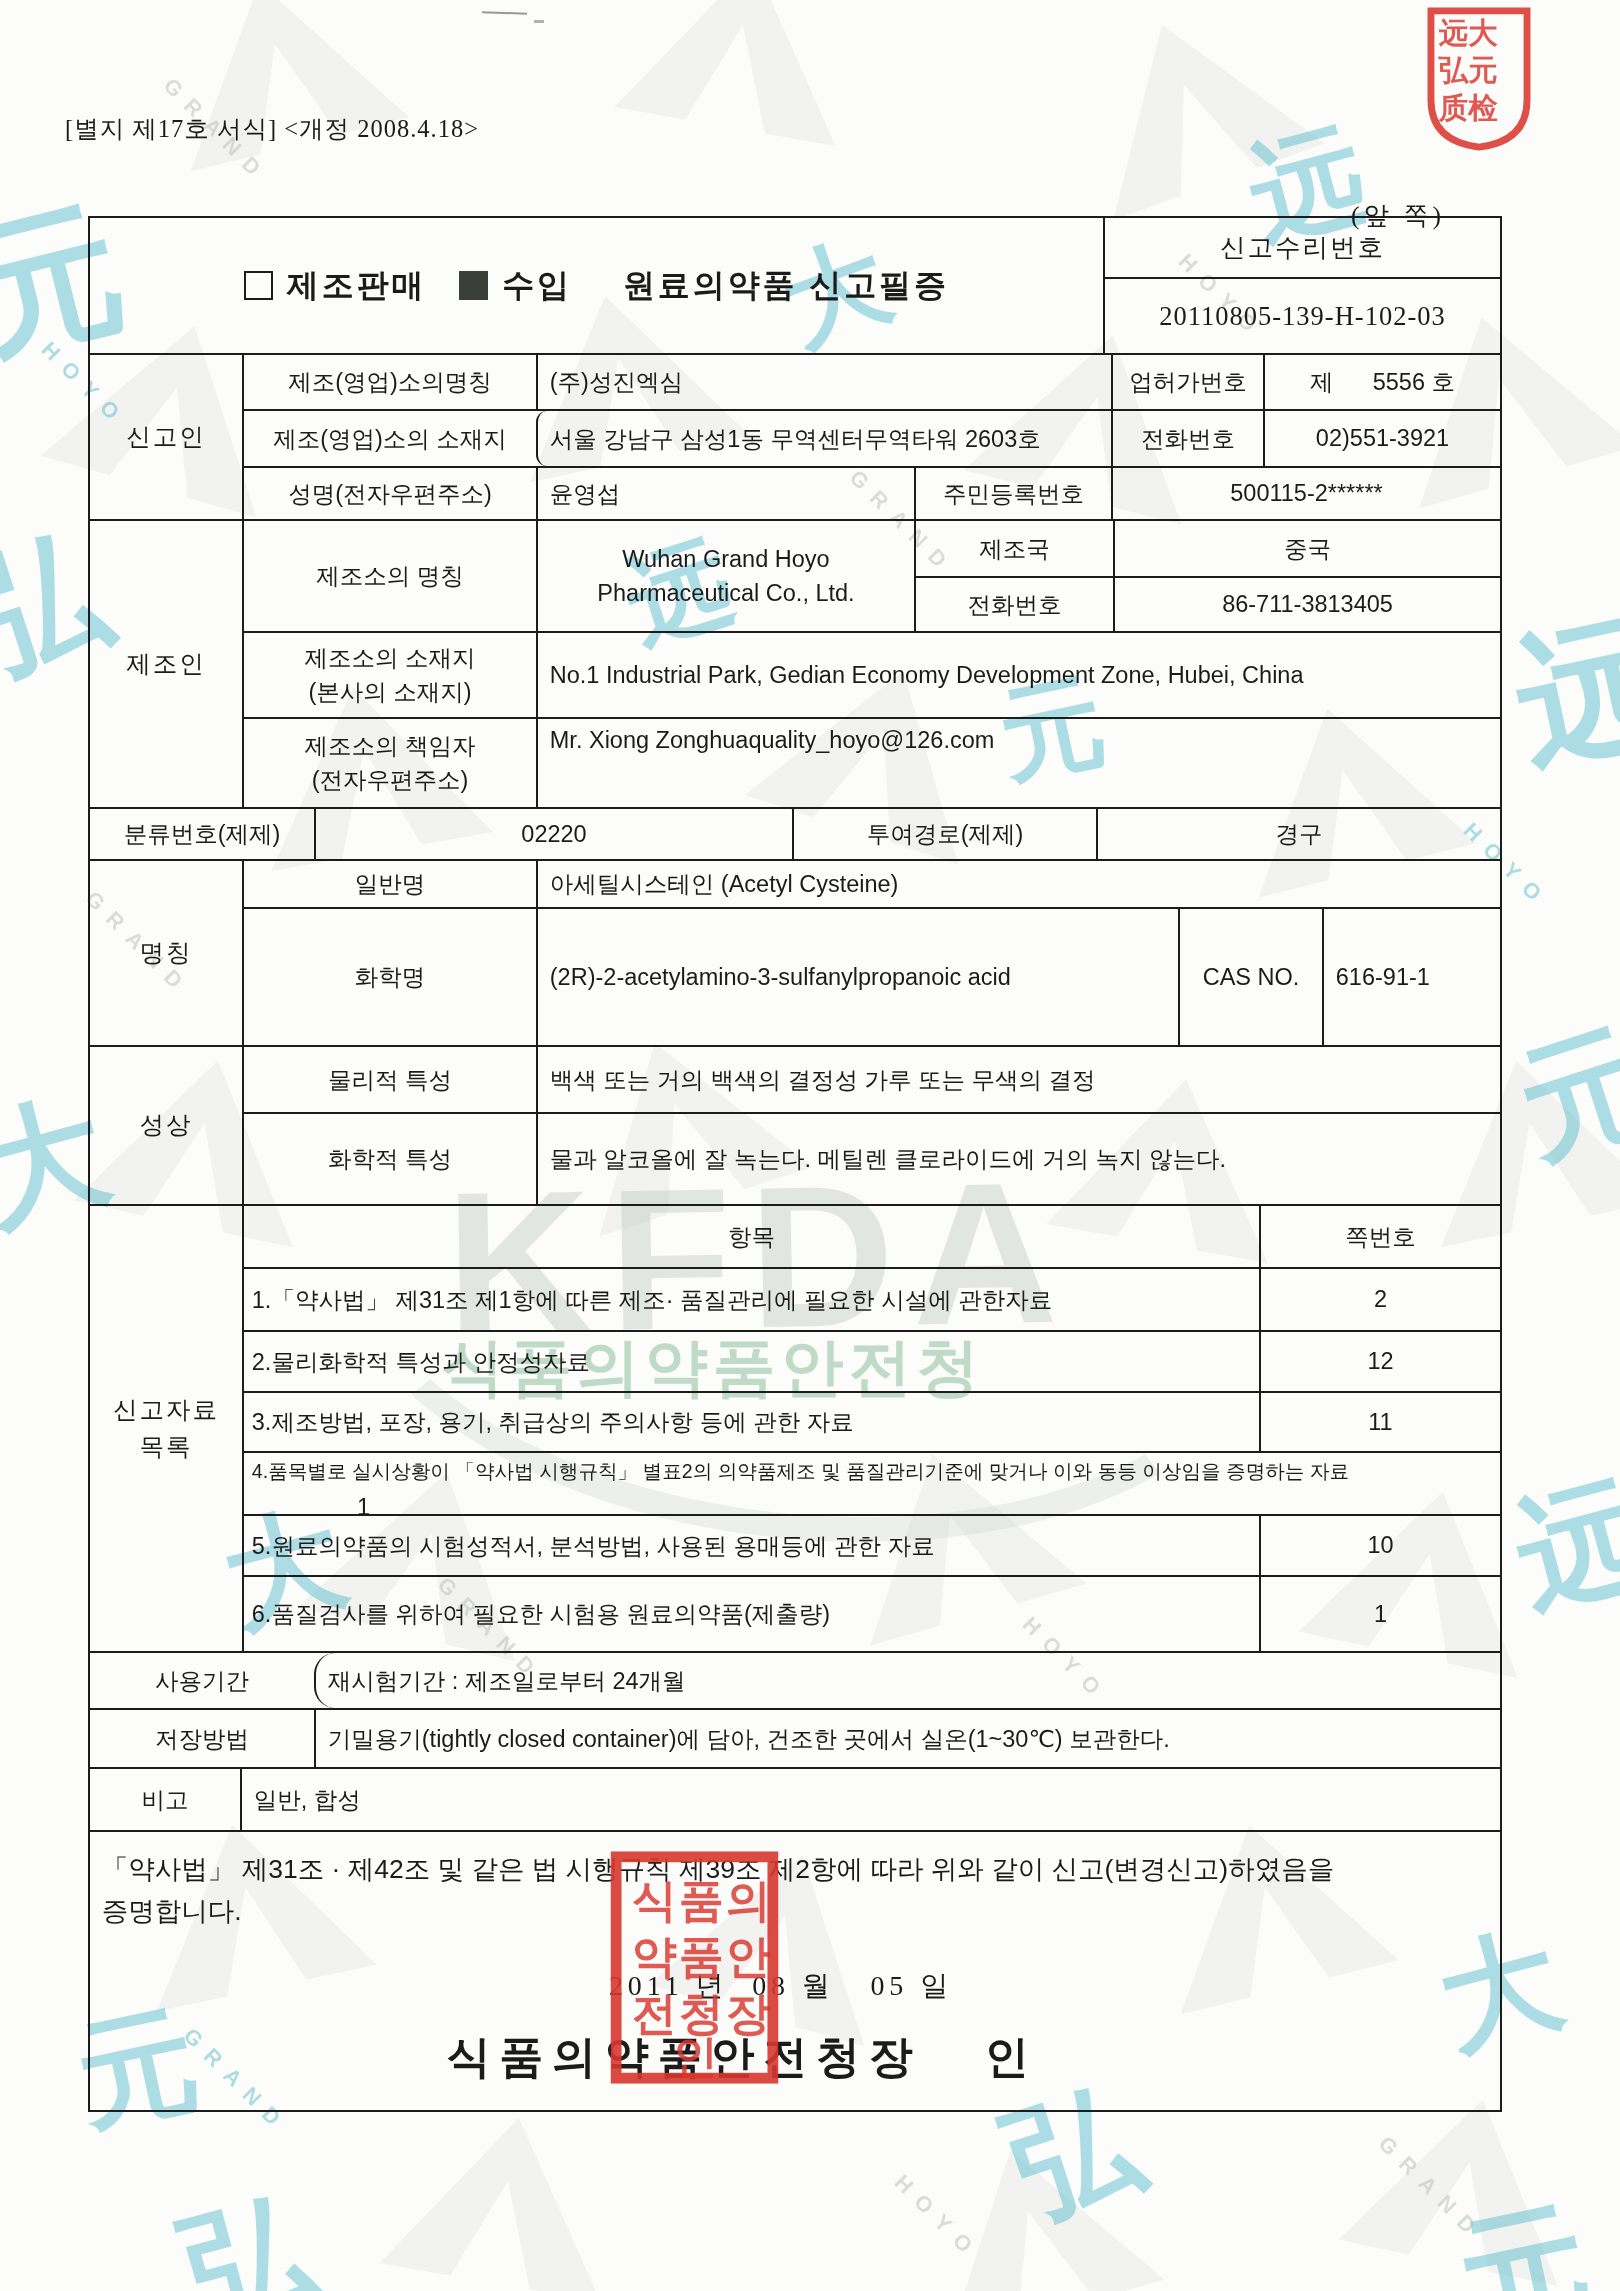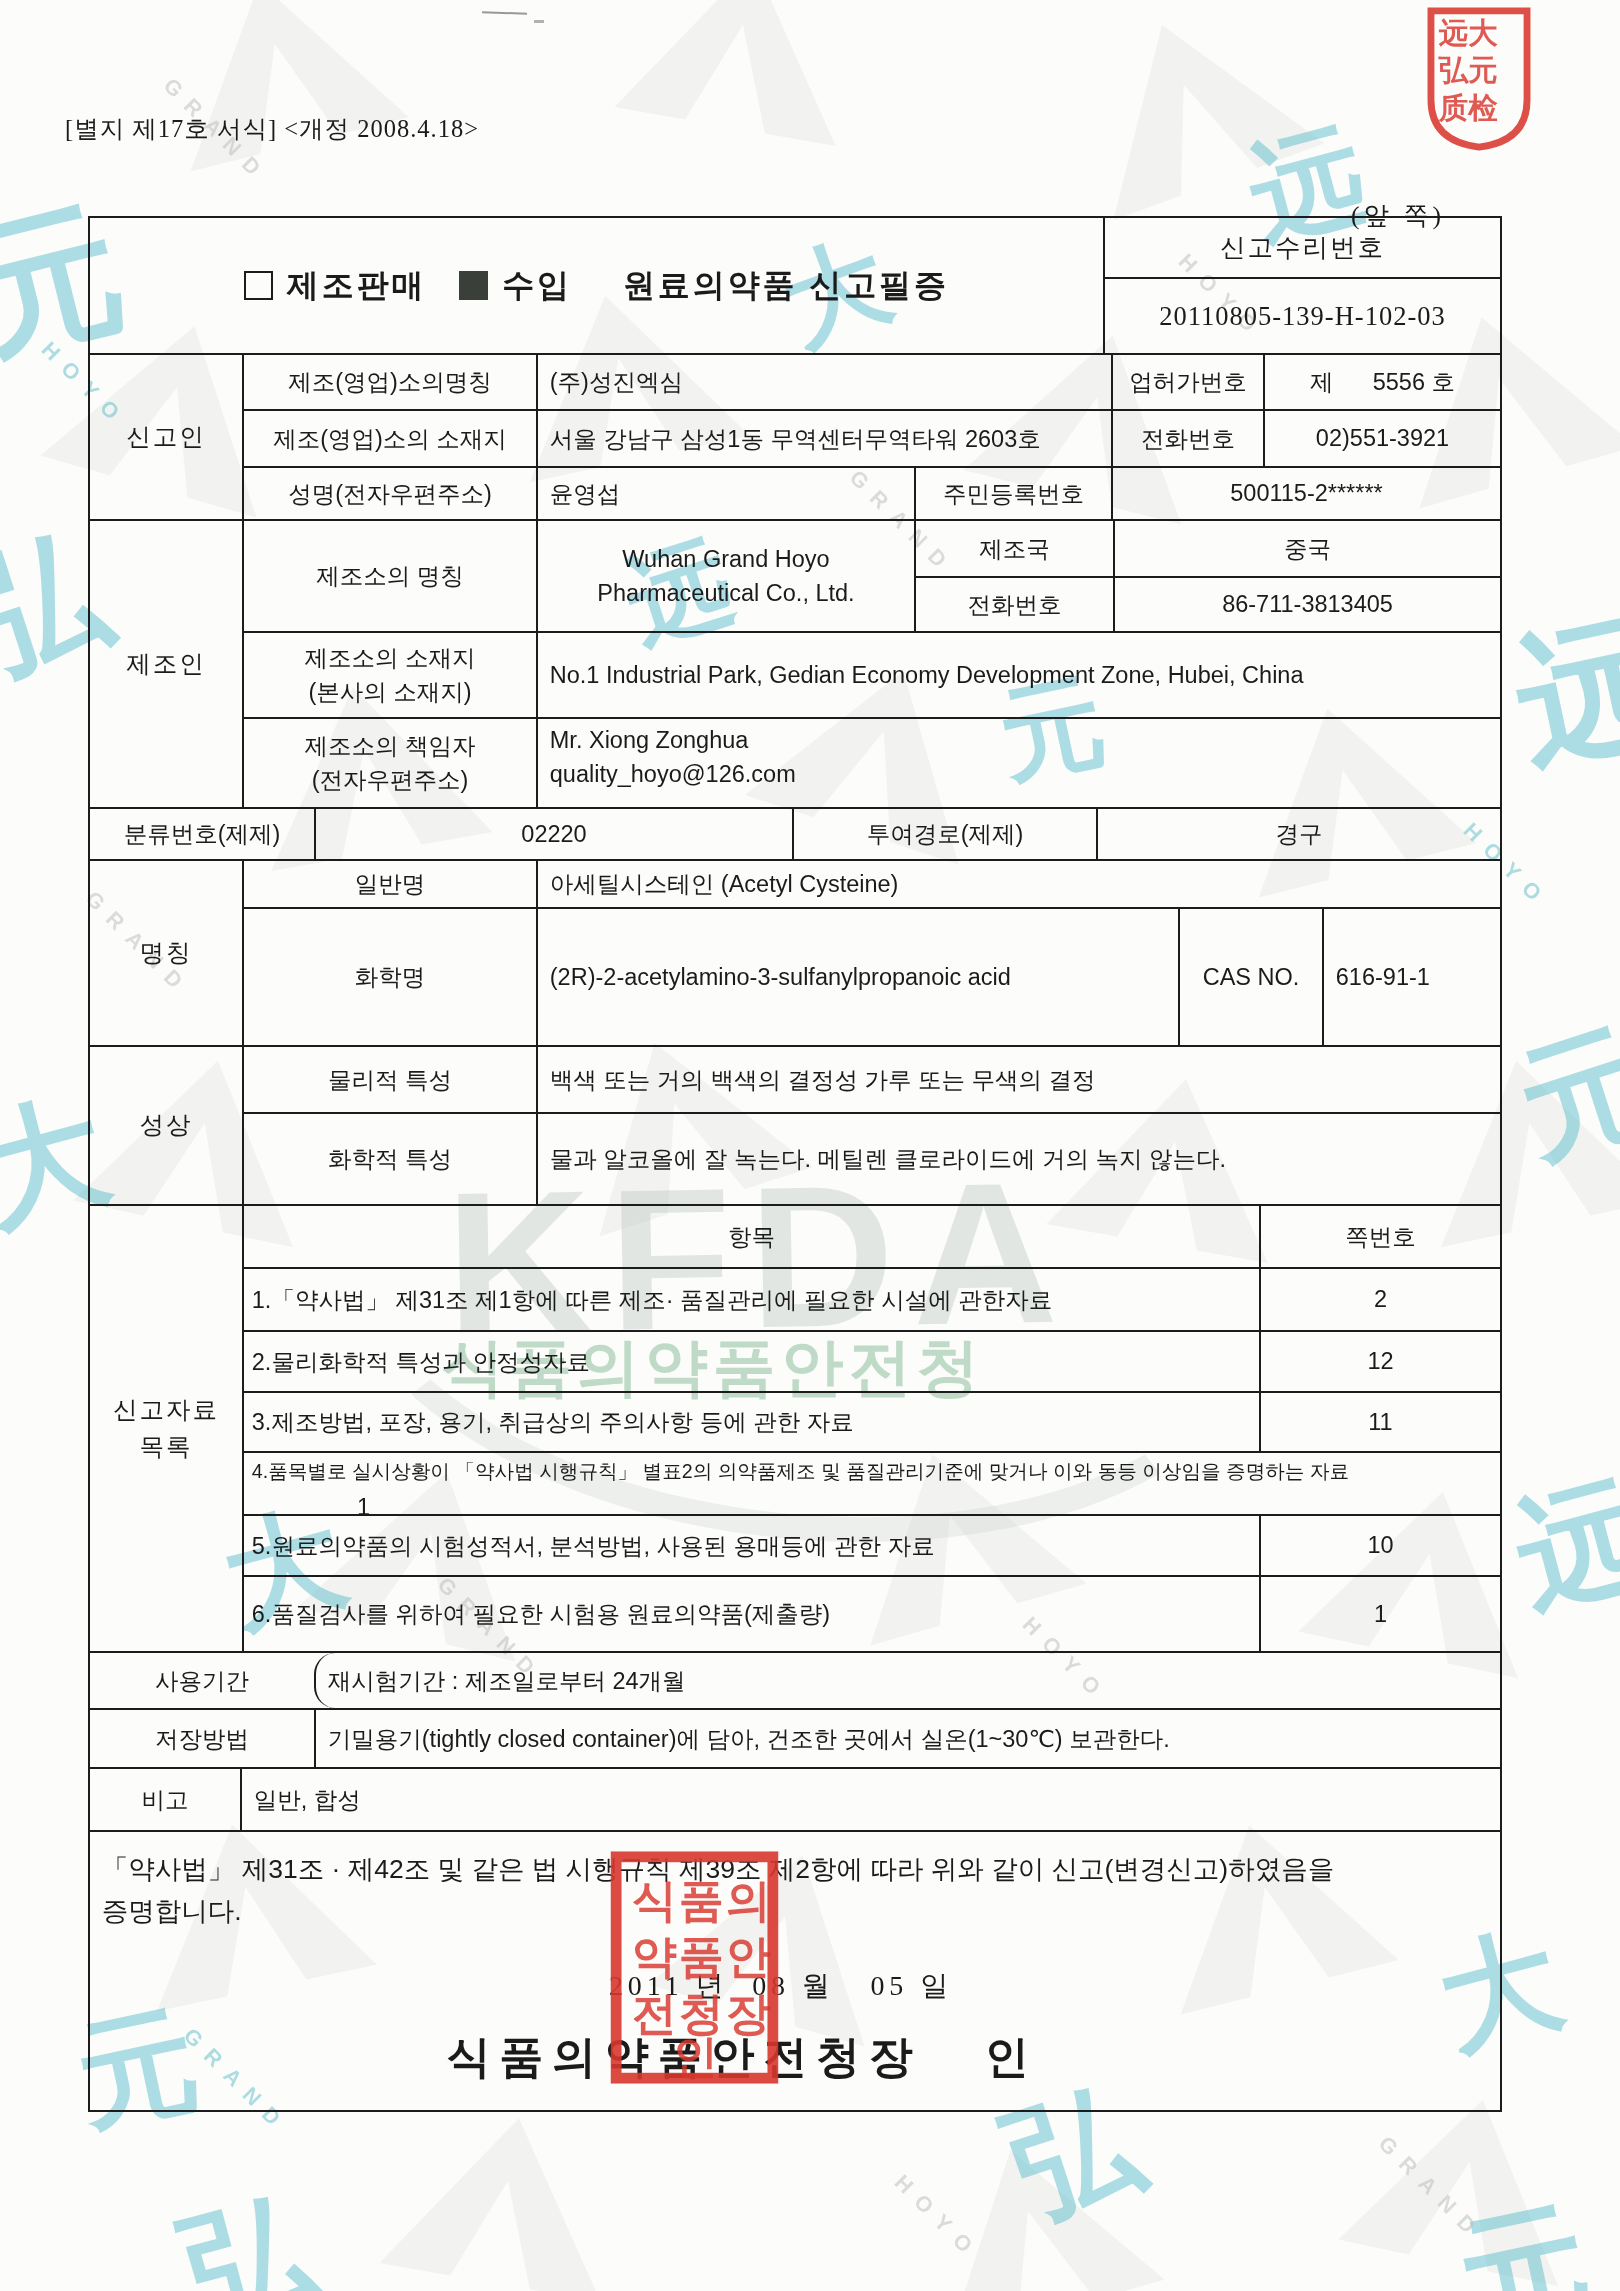--- a/index.html
+++ b/index.html
@@ -174,21 +174,21 @@
         <div class="colA">신고인</div>
         <div class="subcol">
           <div class="srow first" style="height:54px;">
             <div class="cell" style="width:294px;">제조(영업)소의명칭</div>
             <div class="cell left" style="width:575px;">(주)성진엑심</div>
             <div class="cell" style="width:152px;">업허가번호</div>
             <div class="cell pre" style="flex:1;">제      5556 호</div>
           </div>
           <div class="srow" style="height:57px;">
             <div class="cell" style="width:294px;">제조(영업)소의 소재지</div>
-            <div class="cell left" style="width:575px;">서울 강남구 삼성1동 무역센터무역타워 2603호</div>
+            <div class="cell left" style="width:575px;border-radius:11px;">서울 강남구 삼성1동 무역센터무역타워 2603호</div>
             <div class="cell" style="width:152px;">전화번호</div>
             <div class="cell" style="flex:1;">02)551-3921</div>
           </div>
           <div class="srow" style="height:53px;">
             <div class="cell" style="width:294px;">성명(전자우편주소)</div>
             <div class="cell left" style="width:378px;">윤영섭</div>
             <div class="cell" style="width:197px;">주민등록번호</div>
             <div class="cell" style="flex:1;">500115-2******</div>
           </div>
         </div>
@@ -219,21 +219,21 @@
               <span>제조소의 소재지</span>
               <span>(본사의 소재지)</span>
             </div>
             <div class="cell left" style="flex:1;">No.1 Industrial Park, Gedian Economy Development Zone, Hubei, China</div>
           </div>
           <div class="srow" style="height:90px;">
             <div class="cell two-line" style="width:294px;flex-direction:column;">
               <span>제조소의 책임자</span>
               <span>(전자우편주소)</span>
             </div>
-            <div class="cell left two-line" style="flex:1;flex-direction:column;align-items:flex-start;">
+            <div class="cell left two-line" style="flex:1;flex-direction:row;align-items:flex-start;">
               <span>Mr. Xiong Zonghua</span>
               <span>quality_hoyo@126.com</span>
             </div>
           </div>
         </div>
       </div>
 
       <div class="trow thick" style="height:52px;">
         <div class="cell first" style="width:224px;">분류번호(제제)</div>
         <div class="cell" style="width:478px;">02220</div>

